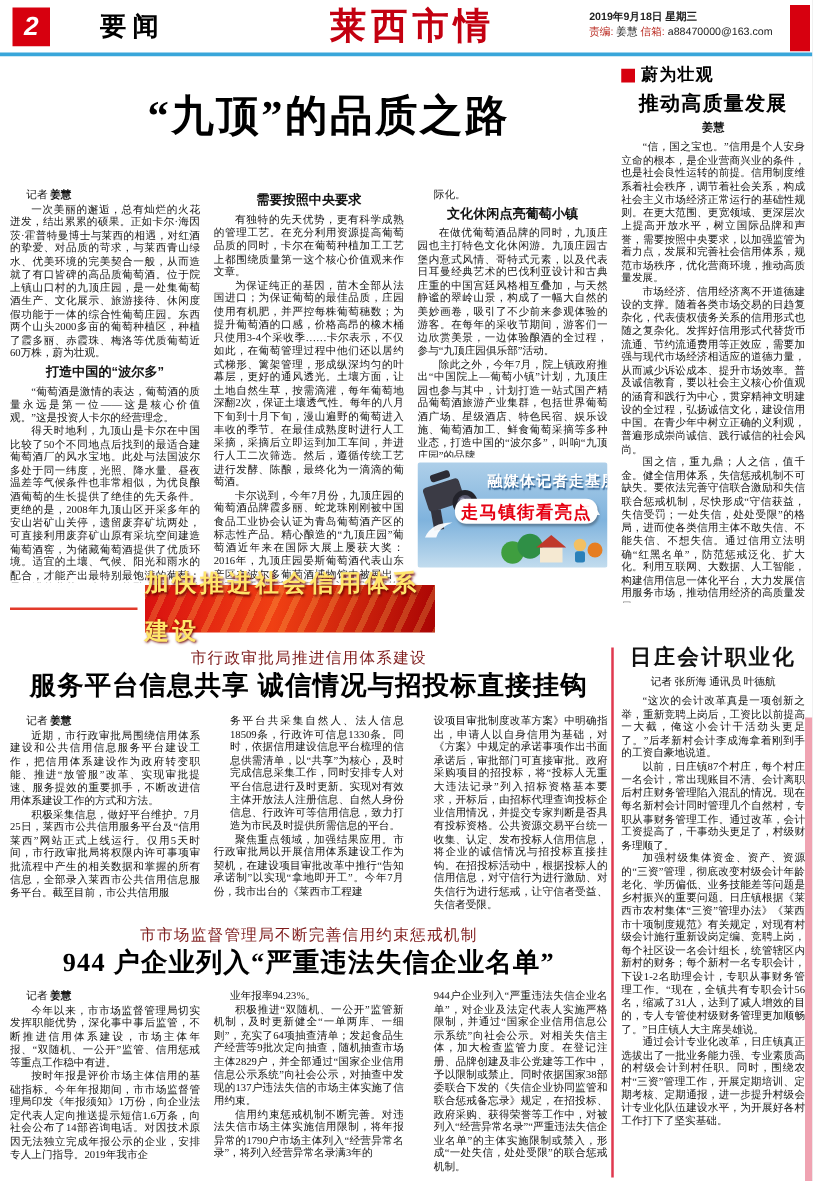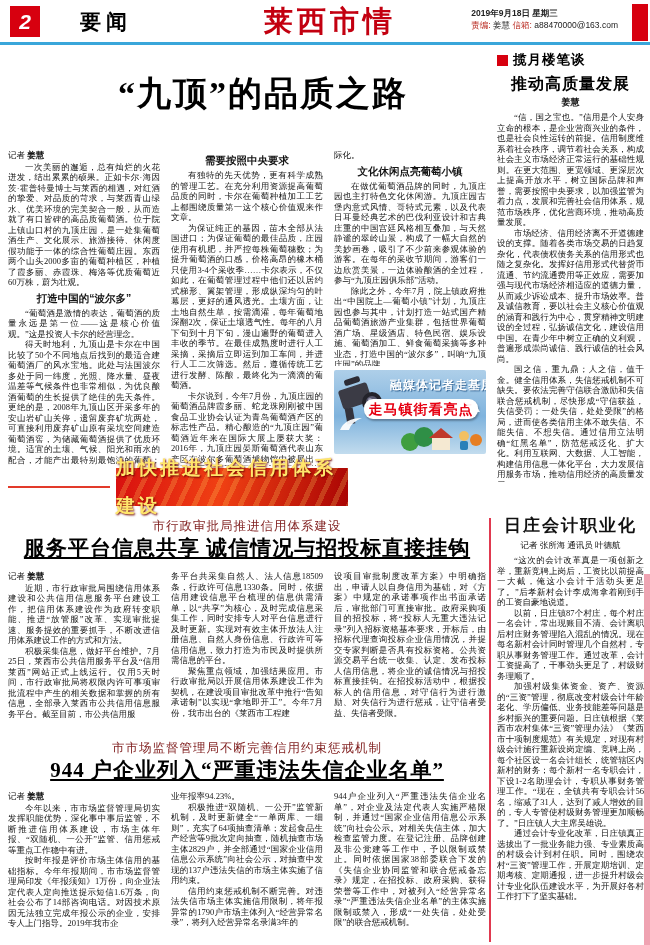--- a/index.html
+++ b/index.html
@@ -17,21 +17,21 @@
   .header-meta { position:absolute; right:32px; top:7px; text-align:left;
                  font:8.5px/12px "Liberation Sans",sans-serif; color:#222; }
   .header-meta .date-line { font-weight:bold; }
   .header-meta .lbl { color:#b8251c; }
   .header-redbar { position:absolute; right:2px; top:4px; width:16px; height:37px; background:#d7000f; }
   .blue-rule { position:absolute; left:0; top:42px; width:650px; height:3px; background:#39a6da; }
 
   
   .body-text { font-size:8.5px; line-height:10.5px; text-align:justify; color:#141414; }
   .body-text p { text-indent:2em; }
-  .body-text p.noindent { text-indent:0; }
+  .body-text p.noindent { text-indent:0;margin-left:13px; }
   .byline { text-indent:2em; margin-bottom:1px; }
   .byline b { font-weight:bold; }
   .sub-head { text-indent:0 !important; text-align:center; font:bold 10.5px/15px "Liberation Sans",sans-serif; margin:3px 0 2px; }
   .cols { display:flex; gap:11px; }
   .col { flex:1 1 0; overflow:hidden; }
 
   
   .a1-title { position:absolute; left:8px; top:52px; width:478px; text-align:center;
               font:bold 34px/52px "Liberation Serif",serif; letter-spacing:2px; color:#000; }
   .a1-cols { position:absolute; left:8px; top:150px; width:478px; height:316px; }
@@ -56,21 +56,21 @@
   .banner-rule { width:102px; height:2px; background:#e23a2a; flex:none; }
   .credit-banner { flex:none; margin-left:6px; width:232px; height:38px; display:flex; align-items:center; justify-content:center;
                    color:#ffe66b; font:bold 19px/38px "Liberation Serif",serif; letter-spacing:3px;
                    text-shadow:1px 1px 2px #6d0000;
                    background:
                      repeating-linear-gradient(115deg, rgba(255,225,100,.22) 0 5px, rgba(255,225,100,0) 5px 14px),
                      linear-gradient(100deg,#d80f0f 0%,#f04013 45%,#a90404 100%); }
 
   
   .kicker { text-align:center; font:12.5px/16px "Liberation Sans",sans-serif; color:#7f1d1d; letter-spacing:1px; }
-  .a-title { text-align:center; font:bold 21px/28px "Liberation Serif",serif; color:#000; letter-spacing:1px;text-decoration:underline; }
+  .a-title { text-align:center; font:bold 21px/28px "Liberation Serif",serif; color:#000; letter-spacing:1px; }
   .article2 { position:absolute; left:8px; top:518px; width:478px; }
   .article2 .cols { margin-top:9px; height:160px; }
   .article2 .col { height:160px; }
   .article3 { position:absolute; left:8px; top:740px; width:478px; }
   .article3 .cols { margin-top:7px; height:150px; }
   .article3 .col { height:150px; }
 
   
   .sidebar { position:absolute; left:497px; top:52px; width:147px; }
   .col-head { display:flex; align-items:center; height:16px; margin-bottom:6px; }
@@ -212,21 +212,21 @@
       </div>
       <div class="col">
         <p class="noindent">944户企业列入“严重违法失信企业名单”，对企业及法定代表人实施严格限制，并通过“国家企业信用信息公示系统”向社会公示。对相关失信主体，加大检查监管力度。在登记注册、品牌创建及非公党建等工作中，予以限制或禁止。同时依据国家38部委联合下发的《失信企业协同监管和联合惩戒备忘录》规定，在招投标、政府采购、获得荣誉等工作中，对被列入“经营异常名录”“严重违法失信企业名单”的主体实施限制或禁入，形成“一处失信，处处受限”的联合惩戒机制。</p>
       </div>
     </div>
   </div>
 
   <div class="sidebar">
     <div class="col-head">
       <span class="sq"></span>
-      <span class="txt">揽月楼笔谈</span>
+      <span class="txt">蔚为壮观</span>
     </div>
     <div class="s-title">
       <div>推动高质量发展</div>
     </div>
     <div class="s-author">姜慧</div>
     <div class="s-body body-text">
       <p>“信，国之宝也。”信用是个人安身立命的根本，是企业营商兴业的条件，也是社会良性运转的前提。信用制度维系着社会秩序，调节着社会关系，构成社会主义市场经济正常运行的基础性规则。在更大范围、更宽领域、更深层次上提高开放水平，树立国际品牌和声誉，需要按照中央要求，以加强监管为着力点，发展和完善社会信用体系，规范市场秩序，优化营商环境，推动高质量发展。</p>
       <p>市场经济、信用经济离不开道德建设的支撑。随着各类市场交易的日趋复杂化，代表债权债务关系的信用形式也随之复杂化。发挥好信用形式代替货币流通、节约流通费用等正效应，需要加强与现代市场经济相适应的道德力量，从而减少诉讼成本、提升市场效率。普及诚信教育，要以社会主义核心价值观的涵育和践行为中心，贯穿精神文明建设的全过程，弘扬诚信文化，建设信用中国。在青少年中树立正确的义利观，普遍形成崇尚诚信、践行诚信的社会风尚。</p>
       <p>国之信，重九鼎；人之信，值千金。健全信用体系，失信惩戒机制不可缺失。要依法完善守信联合激励和失信联合惩戒机制，尽快形成“守信获益，失信受罚；一处失信，处处受限”的格局，进而使各类信用主体不敢失信、不能失信、不想失信。通过信用立法明确“红黑名单”，防范惩戒泛化、扩大化。利用互联网、大数据、人工智能，构建信用信息一体化平台，大力发展信用服务市场，推动信用经济的高质量发展。</p>
     </div>

